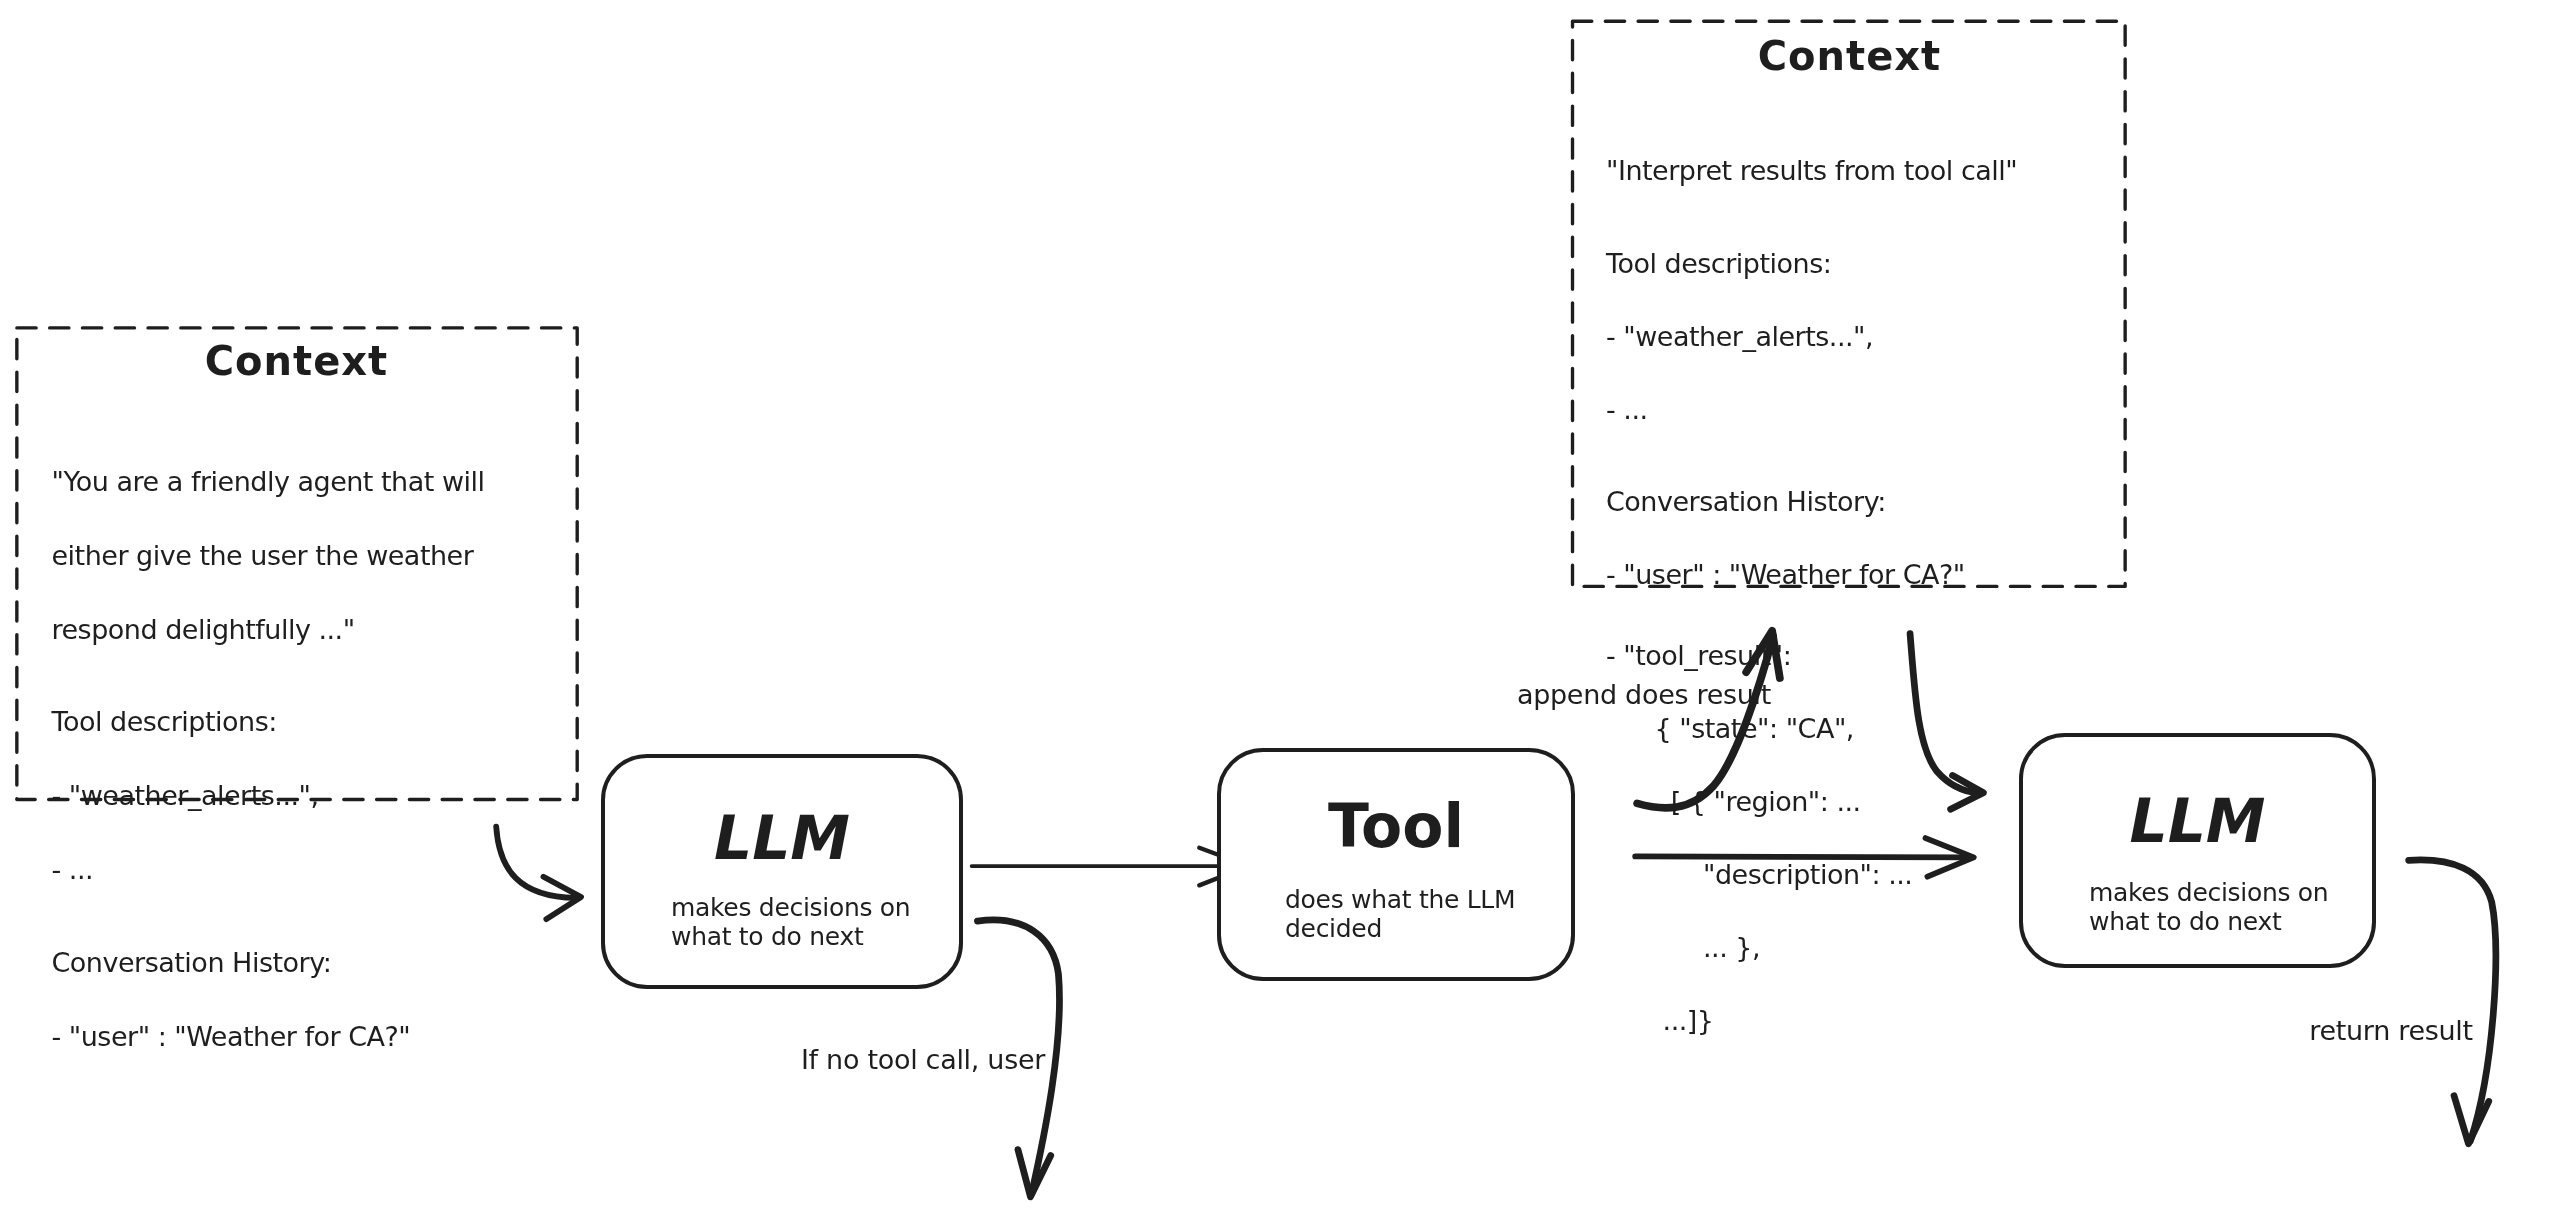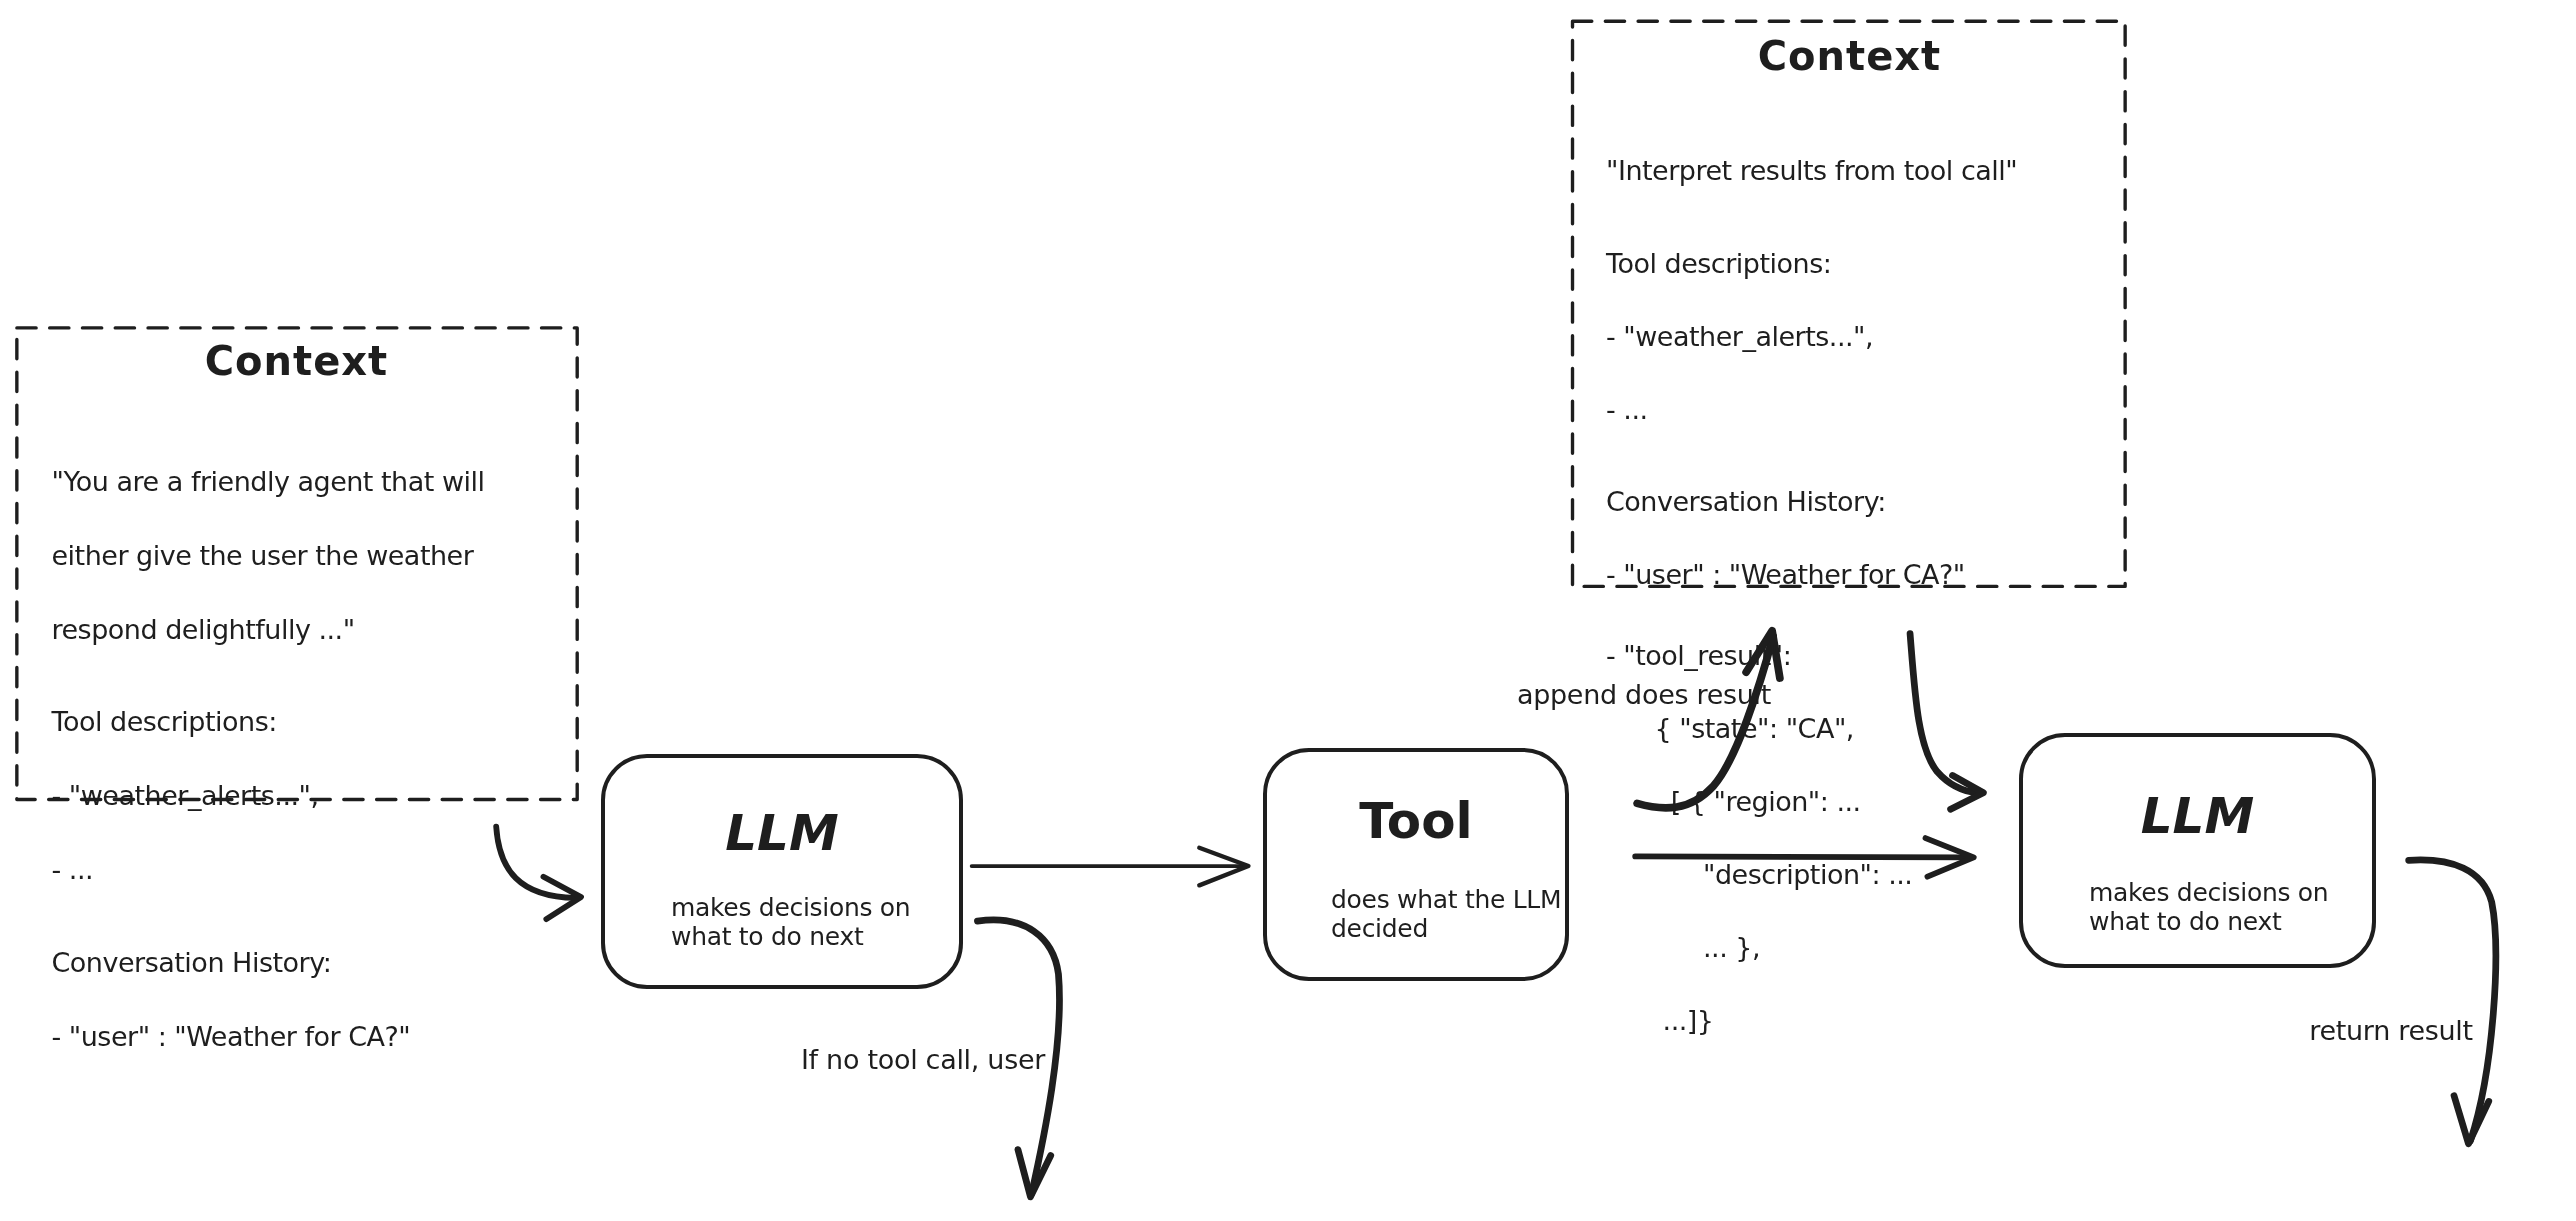--- a/index.html
+++ b/index.html
@@ -21,21 +21,21 @@
   .gap{margin-top:18.3px;}
   .gap2{margin-top:19.3px;}
   .gap-sm{margin-top:7.7px;}
 
   .node{
     position:absolute;box-sizing:border-box;background:#ffffff;
     border:4.8px solid #1e1e1e;border-radius:46px;
   }
   .node-title{
     position:absolute;left:0;right:0;text-align:center;
-    font-size:50px;font-weight:bold;line-height:1;
+    font-size:60px;font-weight:bold;line-height:1;
   }
   .node-title.slant{font-style:italic;}
   .node-sub{
     position:absolute;font-size:25px;line-height:29px;
     white-space:pre-line;letter-spacing:-0.3px;
   }
 
   .lbl{
     position:absolute;width:386px;text-align:center;
     font-size:27px;line-height:31px;letter-spacing:-0.3px;
@@ -104,21 +104,21 @@
       <div class="ctx-line">       ...]}</div>
     </div>
   </div>
 
   <div class="node" style="left:601px;top:754px;width:362px;height:235px;">
     <div class="node-title slant" style="top:50px;">LLM</div>
     <div class="node-sub" style="left:66px;top:135px;">makes decisions on
 what to do next</div>
   </div>
 
-  <div class="node" style="left:1263px;top:748px;width:306px;height:233px;">
+  <div class="node" style="left:1217px;top:748px;width:358px;height:233px;">
     <div class="node-title" style="top:44px;">Tool</div>
     <div class="node-sub" style="left:64px;top:133px;">does what the LLM
 decided</div>
   </div>
 
   <div class="node" style="left:2019px;top:733px;width:357px;height:235px;">
     <div class="node-title slant" style="top:54px;">LLM</div>
     <div class="node-sub" style="left:66px;top:141px;">makes decisions on
 what to do next</div>
   </div>

